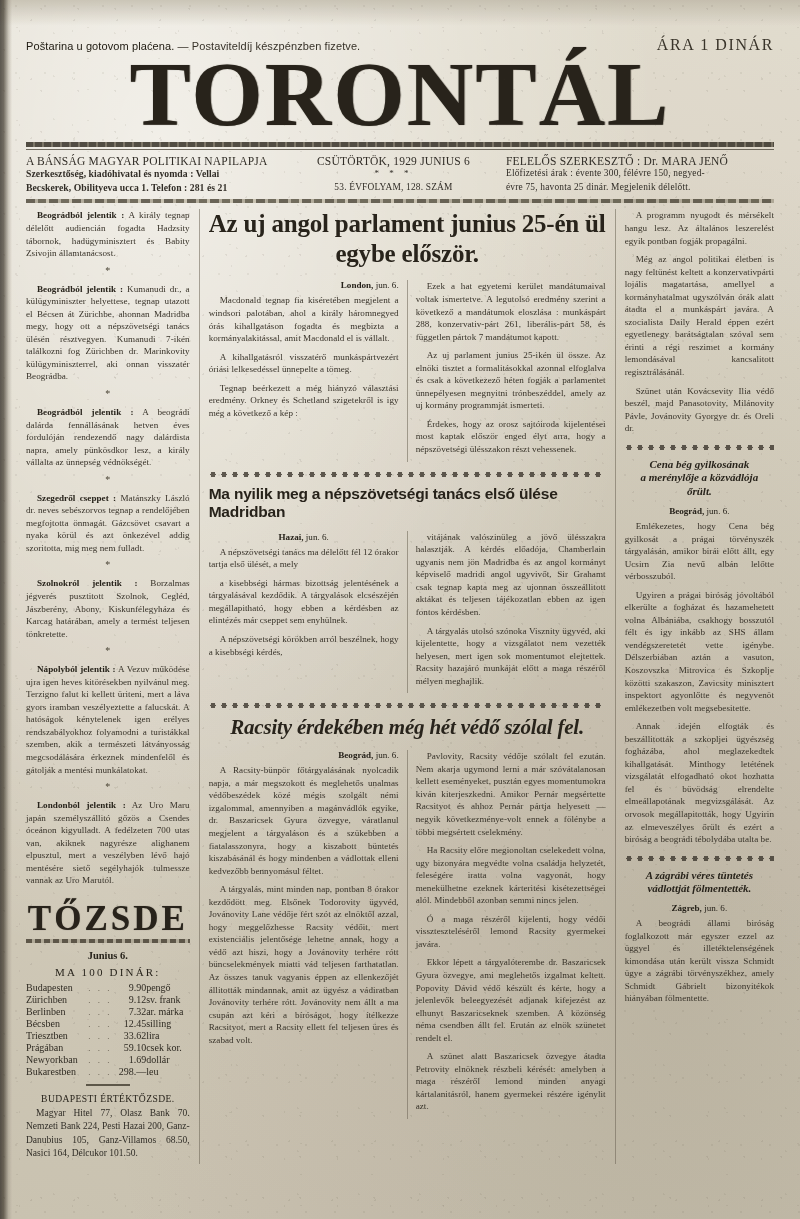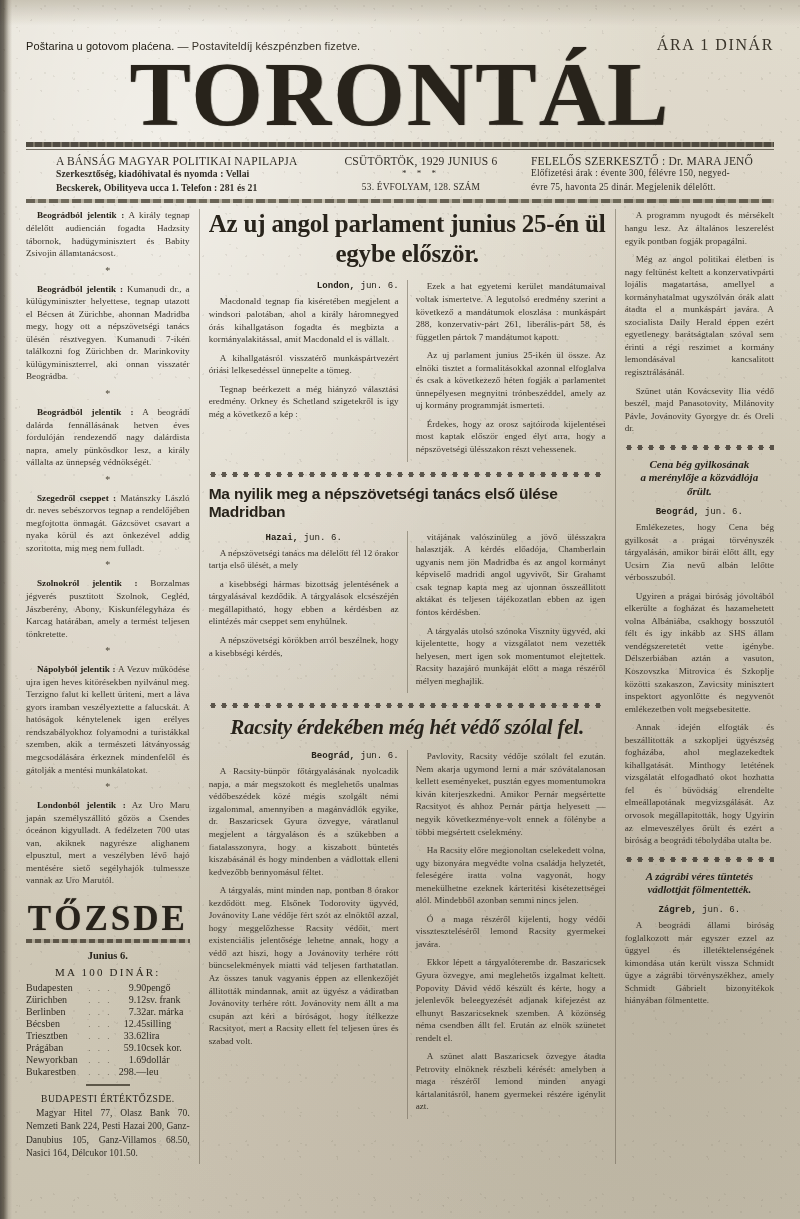--- a/index.html
+++ b/index.html
@@ -59,21 +59,21 @@
     text-shadow:0 0 1px rgba(40,36,28,.5), 1px 0 0 rgba(70,64,52,.25);
   }
   .rule-thick{height:5px;background:#3b362c;margin:4px 0 2px;opacity:.86;
     background-image:repeating-linear-gradient(90deg,#3b362c 0 7px,#6b6456 7px 9px);}
   .rule-thin{height:1px;background:#4a4438;opacity:.75;margin:0 0 5px;}
 
   
   .infobar{display:flex;justify-content:space-between;align-items:flex-start;gap:10px;
     font-family:"Liberation Serif",serif;color:#34302a;}
   .ib{flex:0 0 auto;}
-  .ib.left{width:255px;margin-left:30px;}
+  .ib.left{width:255px;}
   .ib.mid{width:200px;text-align:center;}
   .ib.right{width:268px;text-align:left;}
   .ib .lead{font-size:11.5px;letter-spacing:.2px;white-space:nowrap;}
   .ib .sub{font-size:9.7px;line-height:1.45;font-weight:bold;letter-spacing:.05px;}
   .ib.mid .stars{letter-spacing:4px;font-size:9px;line-height:1.5;}
   .ib .subn{font-size:9.4px;line-height:1.45;letter-spacing:.2px;}
 
   .rule-dirty{height:4px;margin:4px 0 6px;
     background-image:repeating-linear-gradient(90deg,#4a4437 0 9px,#a39c8b 9px 12px,#55503f 12px 20px,#bdb6a4 20px 23px);
     opacity:.8;}
@@ -84,21 +84,21 @@
   .col1{width:192px;padding-right:9px;}
   .vr{width:1px;background:#6b6455;opacity:.55;flex:0 0 1px;}
   .col2{width:421px;padding:0 9px;}
   .col3{width:176px;padding-left:9px;}
 
   .col2 .inner{display:flex;gap:0;}
   .c2a,.c2b{box-sizing:border-box;}
   .c2a{width:198px;padding-right:8px;}
   .c2b{width:198px;padding-left:8px;}
 
-  p{margin:0 0 6px;font-family:Liberation Mono, monospace;}
+  p{margin:0 0 6px;}
   .txt{
     font-family:"Liberation Serif",serif;
     font-size:9.1px;line-height:1.38;text-align:justify;
     color:#3a352c;letter-spacing:.05px;
     -webkit-hyphens:auto;hyphens:auto;
     text-indent:11px;
   }
   .dateline{font-weight:bold;color:#2a261e;}
   .dl-right{text-align:right;font-size:9.1px;margin:0 0 4px;color:#2a261e;text-indent:0;}
   .dl-right b{font-weight:bold;}

